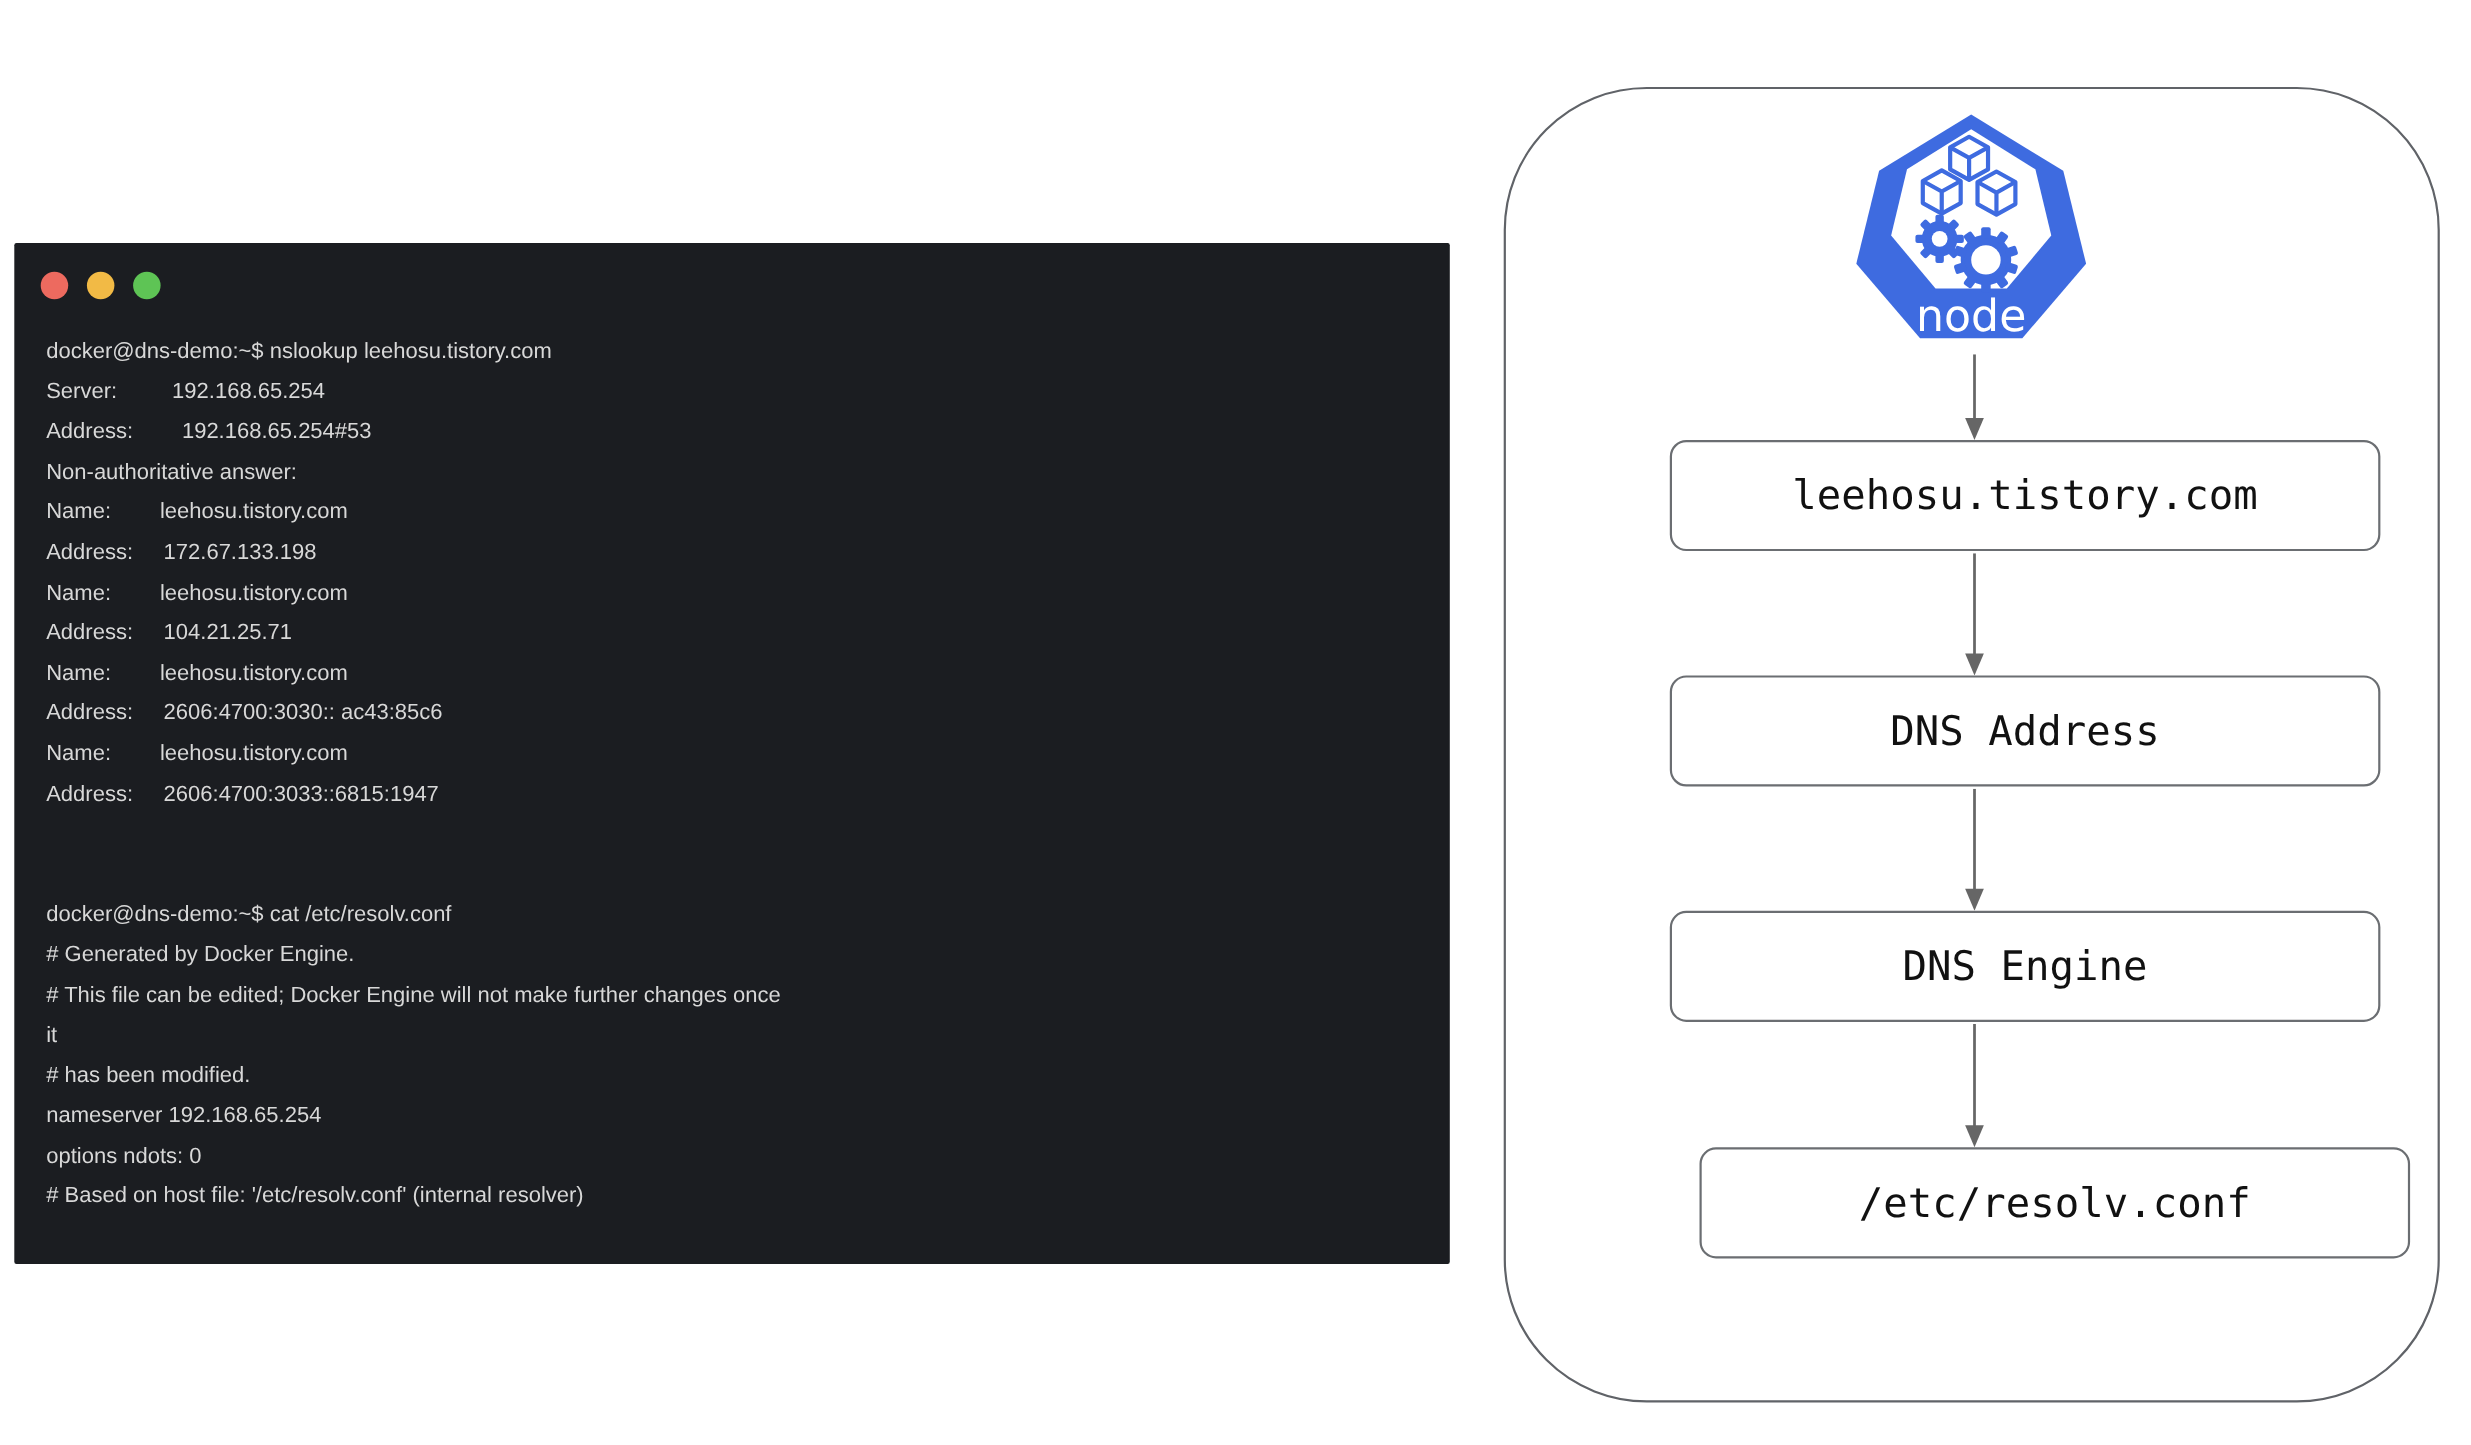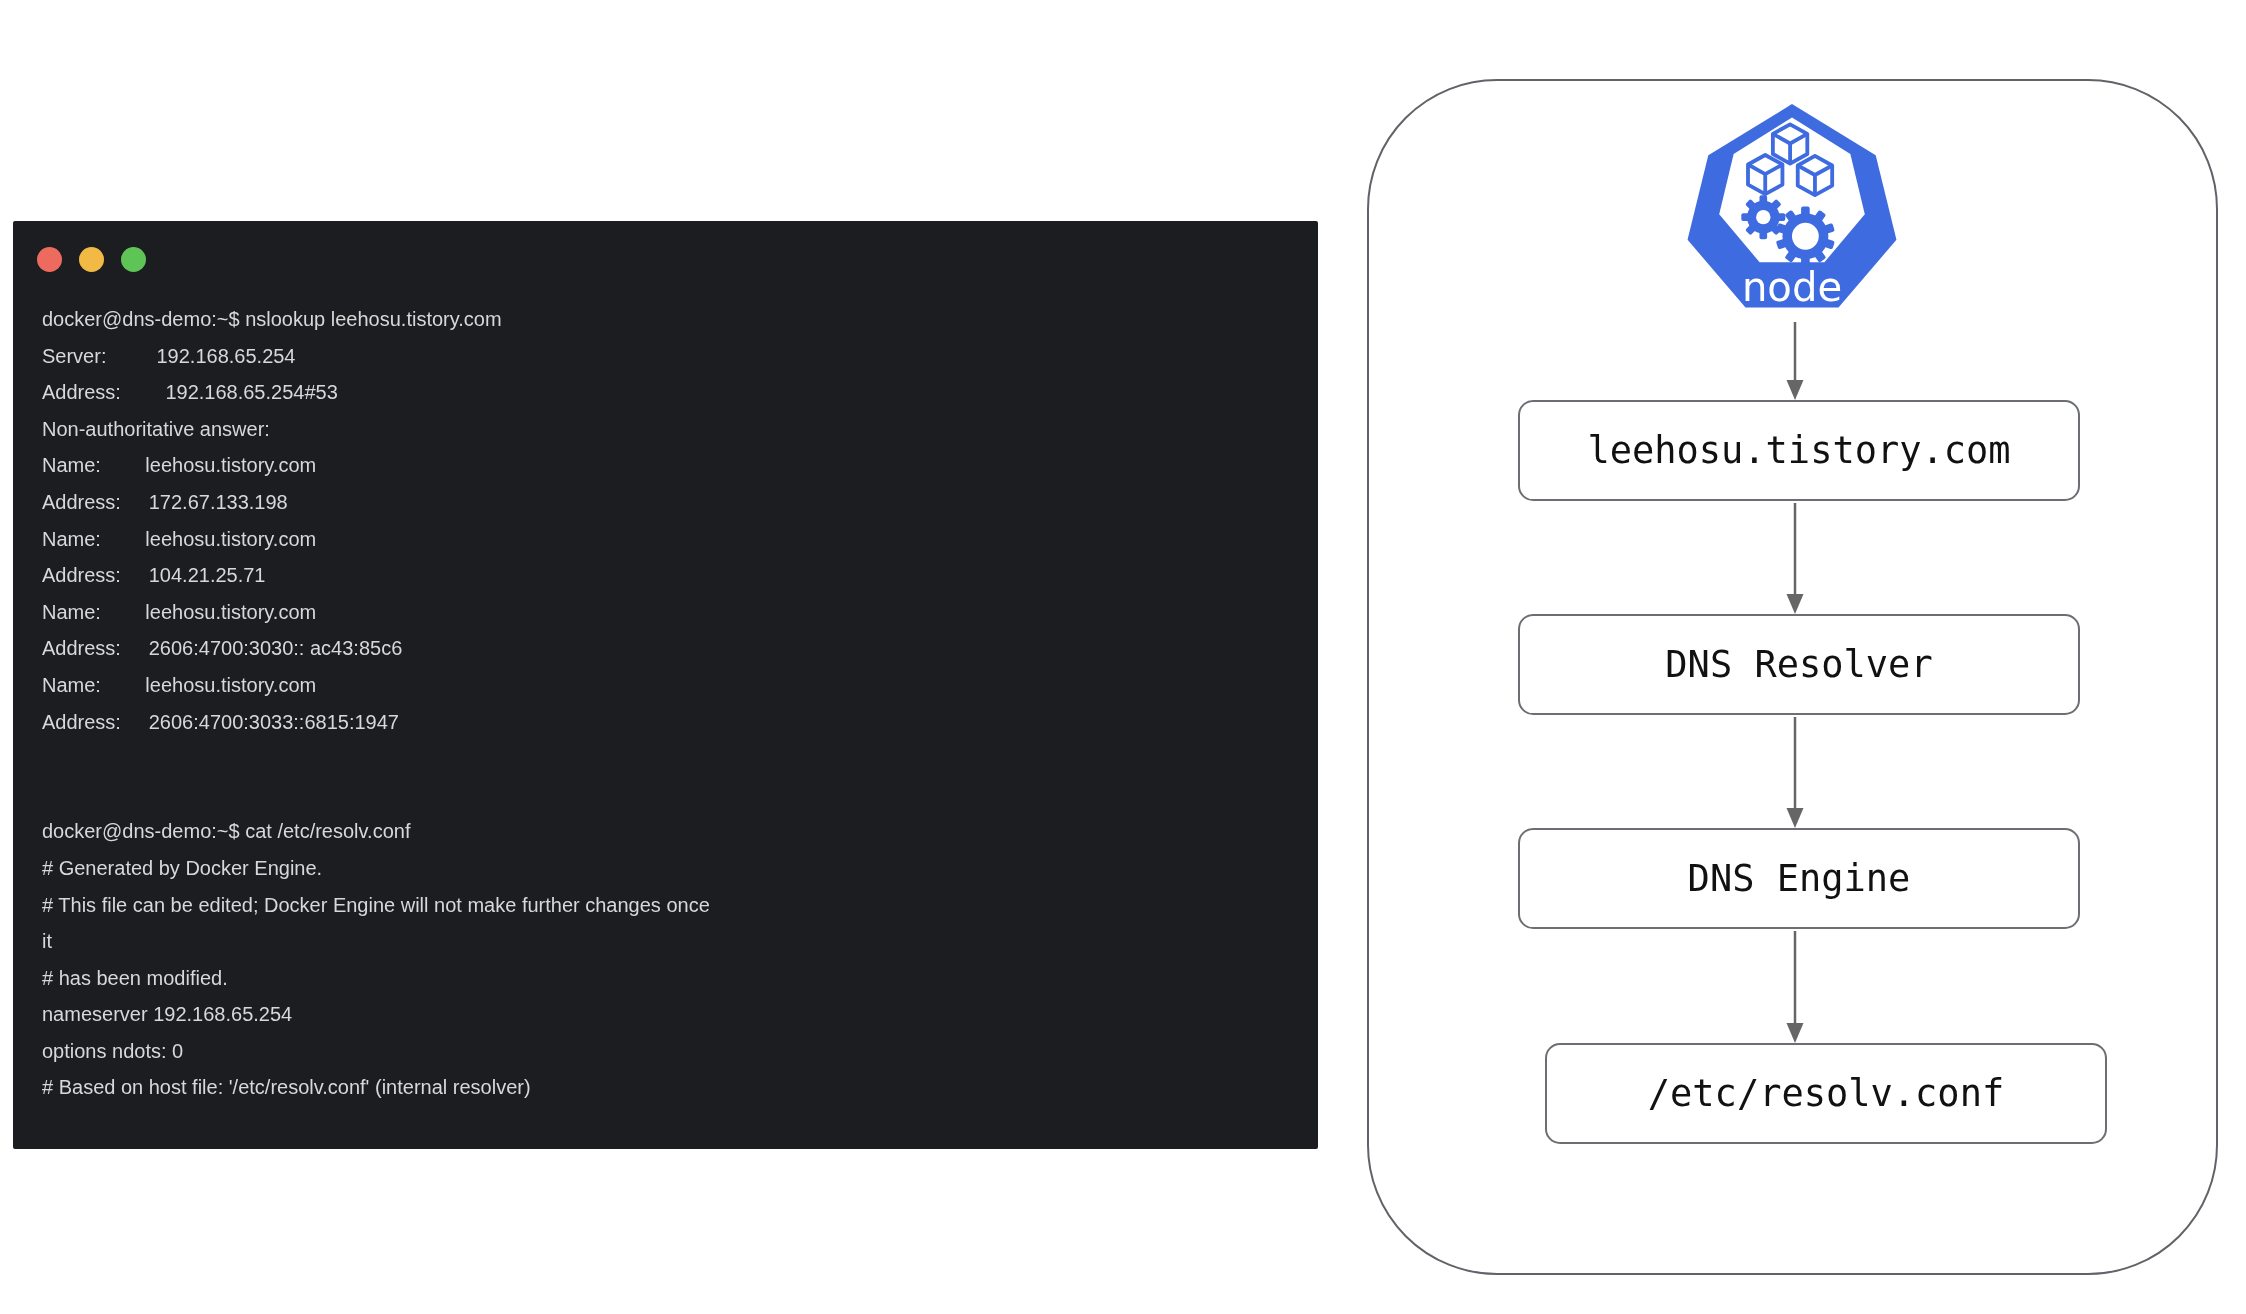--- a/index.html
+++ b/index.html
@@ -28,21 +28,21 @@
   
   .flow-container{
     position:absolute;left:1367px;top:79px;width:851px;height:1196px;
     border:2.5px solid #606368;border-radius:130px;background:#ffffff;
     box-sizing:border-box;
   }
   .k8s-node{
     position:absolute;left:1682px;top:96px;width:220px;height:226px;
   }
   .flow-box{
-    position:absolute;left:1518px;width:562px;height:101px;
+    position:absolute;left:1518px;width:646px;height:101px;
     border:2.5px solid #6b6e72;border-radius:15px;background:#ffffff;
     box-sizing:border-box;display:flex;align-items:center;justify-content:center;
     font-family:"DejaVu Sans Mono","Liberation Mono",monospace;
     font-size:37px;color:#111111;
   }
   .box1{top:400px;}
   .box2{top:614px;}
   .box3{top:828px;}
   .box4{top:1043px;margin-left:27px;}
   .arrow{position:absolute;width:30px;}
@@ -190,21 +190,21 @@
   </svg>
   <svg class="arrow a4" viewBox="0 0 30 112">
     <line x1="15" y1="0" x2="15" y2="94" stroke="#666666" stroke-width="2.5"></line>
     <polygon points="15,112 6.5,92 23.5,92" fill="#666666"></polygon>
   </svg>
 
   <div class="flow-box box1">
     <span>leehosu.tistory.com</span>
   </div>
   <div class="flow-box box2">
-    <span>DNS Resolver</span>
+    <span>DNS Address</span>
   </div>
   <div class="flow-box box3">
     <span>DNS Engine</span>
   </div>
   <div class="flow-box box4">
     <span>/etc/resolv.conf</span>
   </div>
 
 </div>
 

